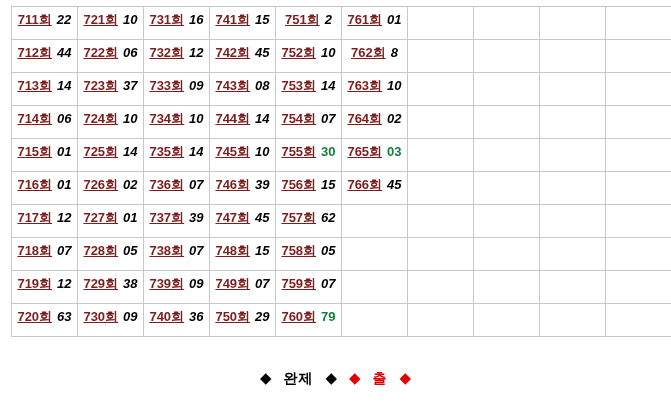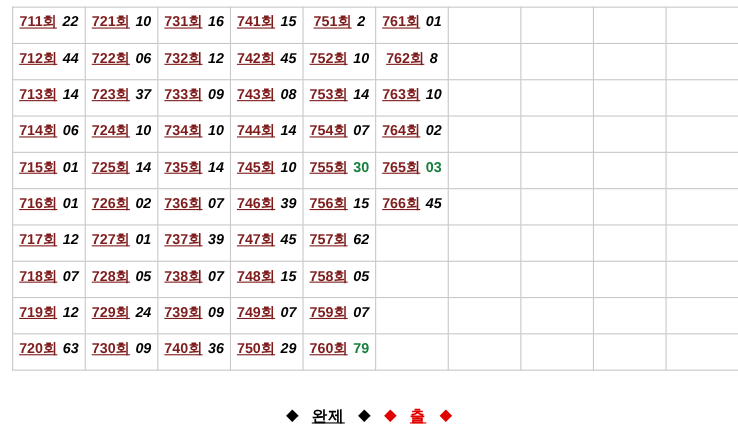--- a/index.html
+++ b/index.html
@@ -44,21 +44,21 @@
     justify-content: center;
     margin-top: 33px;
     font-weight: bold;
     font-size: 14px;
     line-height: 1;
   }
   .legend .diamond {
     font-size: 15px;
     line-height: 1;
   }
-  .legend .legend-label { letter-spacing: 1px; text-decoration: underline; }
+  .legend .legend-label { letter-spacing: 1px; }
   .legend > * { margin: 0 6px; }
   .c-black { color: #000000; }
   .c-red { color: #e10000; }
 </style>
 </head>
 <body>
 
 <div class="page">
   <table class="rounds-table">
     <tbody>
@@ -153,21 +153,21 @@
           <td><span class="round-label">748회</span><span class="round-value val-black">15</span></td>
           <td><span class="round-label">758회</span><span class="round-value val-black">05</span></td>
           <td></td>
           <td></td>
           <td></td>
           <td></td>
           <td></td>
         </tr>
         <tr>
           <td><span class="round-label">719회</span><span class="round-value val-black">12</span></td>
-          <td><span class="round-label">729회</span><span class="round-value val-black">24</span></td>
+          <td><span class="round-label">729회</span><span class="round-value val-black">38</span></td>
           <td><span class="round-label">739회</span><span class="round-value val-black">09</span></td>
           <td><span class="round-label">749회</span><span class="round-value val-black">07</span></td>
           <td><span class="round-label">759회</span><span class="round-value val-black">07</span></td>
           <td></td>
           <td></td>
           <td></td>
           <td></td>
           <td></td>
         </tr>
         <tr>

